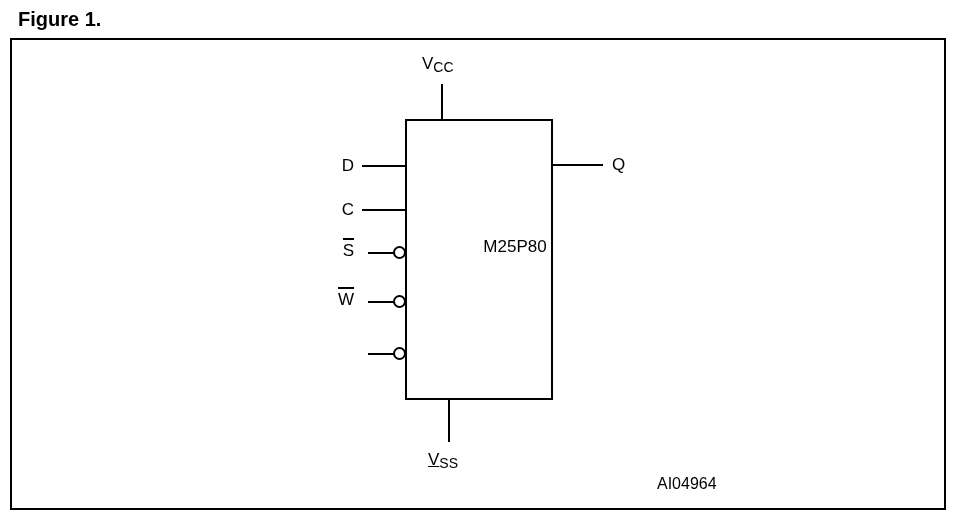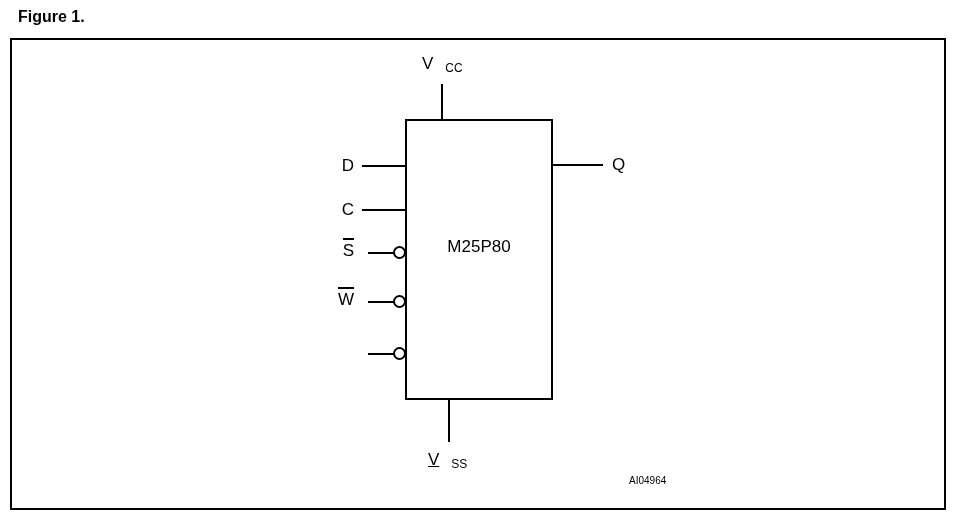--- a/index.html
+++ b/index.html
@@ -13,21 +13,21 @@
     position: relative;
     width: 957px;
     height: 512px;
     background: #ffffff;
     overflow: hidden;
   }
   .fig-header {
     position: absolute;
     left: 18px;
     top: 8px;
-    font-size: 16px;
+    font-size: 20px;
     font-weight: bold;
     display: flex;
   }
   .fig-label { width: 125px; }
   .fig-title { }
   .frame {
     position: absolute;
     left: 10px;
     top: 38px;
     width: 936px;
@@ -47,20 +47,21 @@
     box-sizing: border-box;
     background: #ffffff;
   }
   .chip-name {
     position: absolute;
     top: 116px;
     left: 0;
     width: 100%;
     text-align: center;
     font-size: 17px;
+    padding-left: 36px;
   }
   
   .hline {
     position: absolute;
     height: 2px;
     background: #000000;
   }
   .vline {
     position: absolute;
     width: 2px;
@@ -87,29 +88,28 @@
     width: 102px;
     text-align: right;
   }
   .ovl {
     display: inline-block;
     border-top: 2px solid #000000;
     padding-top: 2px;
     line-height: 17px;
   }
   .sub {
-    font-size: 12px;
+    font-size: 14px;
     vertical-align: -3px;
-    margin-left: 12px;
   }
   .note {
     position: absolute;
-    left: 617px;
+    left: 645px;
     top: 435px;
-    font-size: 10px;
+    font-size: 16px;
   }
 
   
   .vcc-label  { left: 410px; top: 14px; }
   .vcc-line   { left: 429px; top: 44px;  height: 35px; }
   .vss-line   { left: 436px; top: 359px; height: 43px; }
   .vss-label  { left: 416px; top: 410px; text-decoration: underline; }
 
   .d-label    { top: 116px; }
   .d-line     { left: 350px; top: 125px; width: 43px; }

